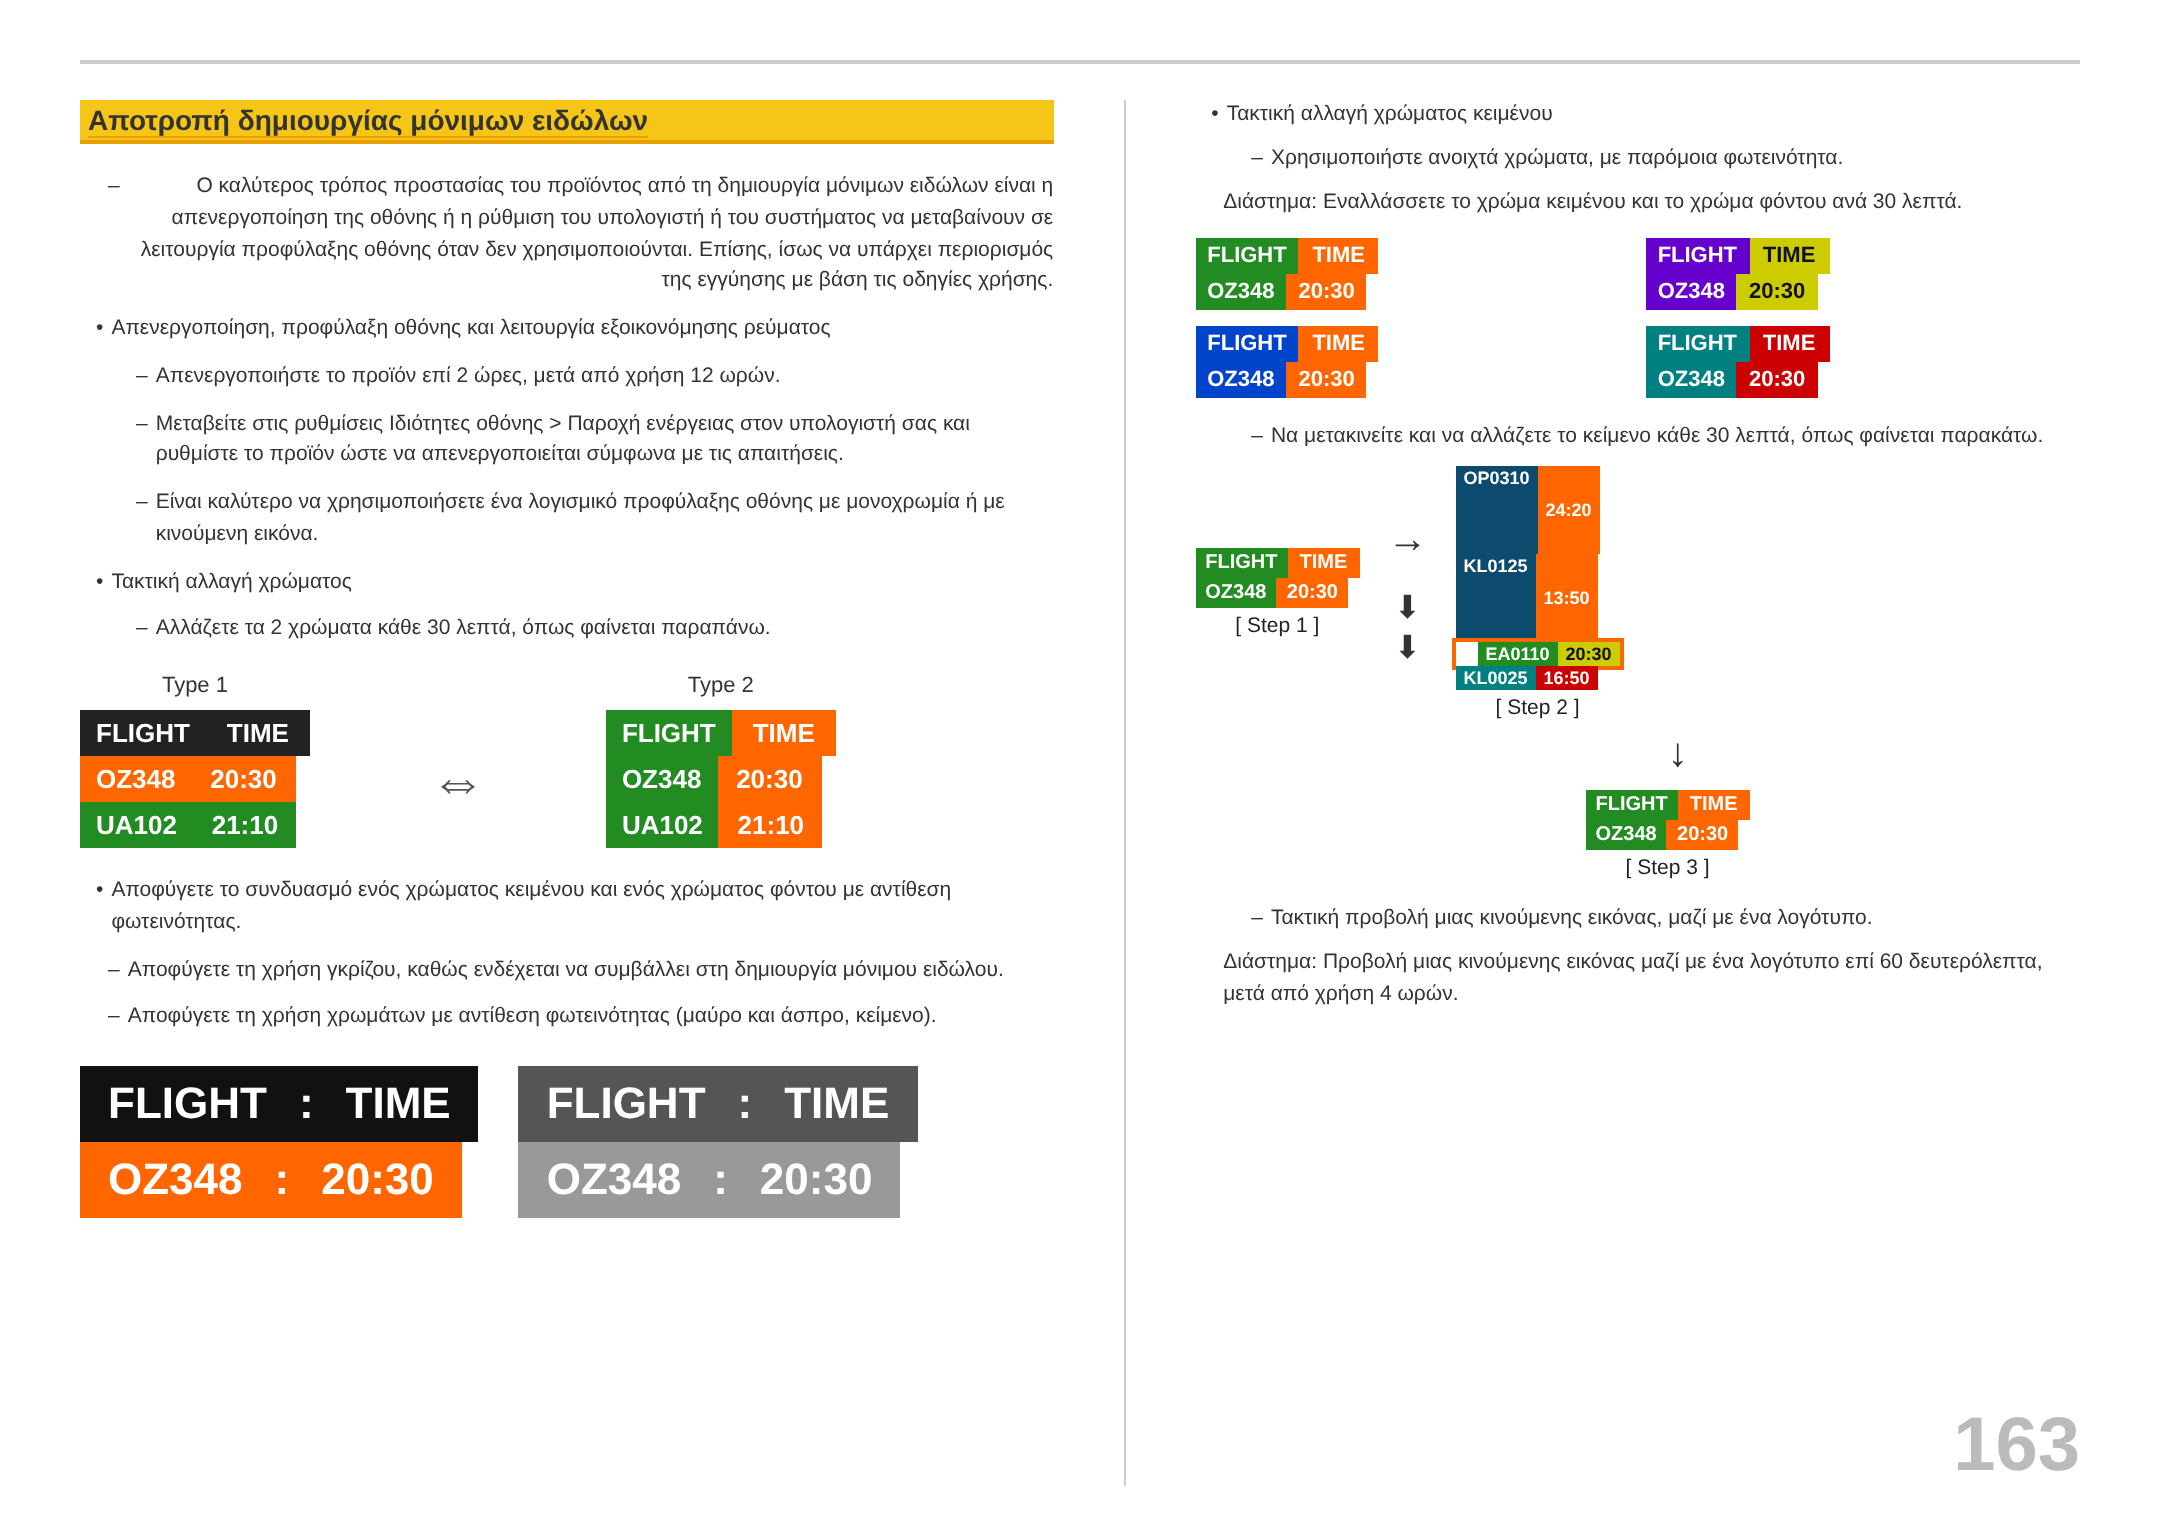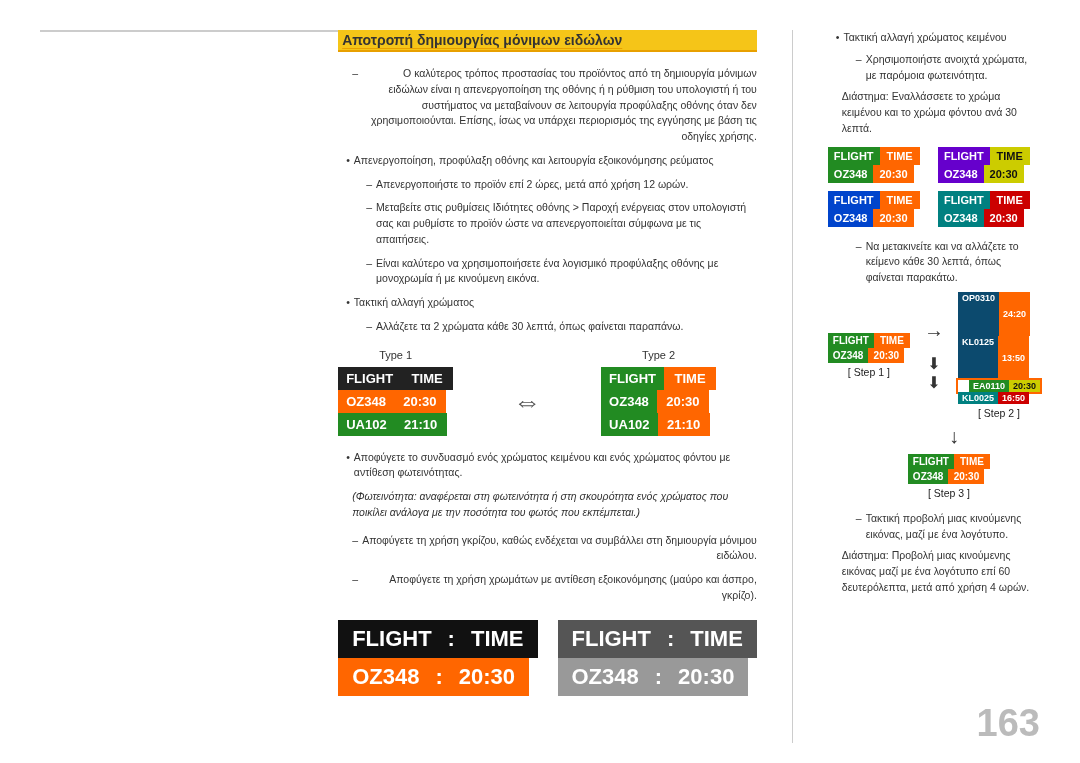--- a/index.html
+++ b/index.html
@@ -12,21 +12,21 @@
       height: 763px;
       overflow: hidden;
       position: relative;
     }
 
     .page {
       width: 1080px;
       height: 763px;
       padding: 30px 40px 20px 40px;
       display: flex;
-      flex-direction: row;
+      flex-direction: column;
     }
 
     
     .top-rule {
       width: 100%;
       height: 2px;
       background: #ccc;
       margin-bottom: 18px;
     }
 
@@ -449,27 +449,26 @@
               <div class="cell t2-ua">UA102</div>
               <div class="cell t2-2110">21:10</div>
             </div>
           </div>
         </div>
       </div>
 
       <div class="bullet-item">
         <span>Αποφύγετε το συνδυασμό ενός χρώματος κειμένου και ενός χρώματος φόντου με αντίθεση φωτεινότητας.</span>
       </div>
-      <div class="body-text" style="margin-left:14px; font-style:italic;">(Φωτεινότητα: αναφέρεται στη φωτεινότητα ή στη σκουρότητα ενός χρώματος που ποικίλει ανάλογα με την ποσότητα του φωτός που εκπέμπεται.)</div>
 
       <div class="dash-item">
         <span>Αποφύγετε τη χρήση γκρίζου, καθώς ενδέχεται να συμβάλλει στη δημιουργία μόνιμου ειδώλου.</span>
       </div>
       <div class="dash-item">
-        <span>Αποφύγετε τη χρήση χρωμάτων με αντίθεση εξοικονόμησης (μαύρο και άσπρο, γκρίζο).</span>
+        <span>Αποφύγετε τη χρήση χρωμάτων με αντίθεση φωτεινότητας (μαύρο και άσπρο, κείμενο).</span>
       </div>
 
       <div class="bottom-boards">
 
         <div class="big-board">
           <div style="display:flex;">
             <div class="big-cell bb1-flight">FLIGHT</div>
             <div class="big-colon">:</div>
             <div class="big-cell bb1-time">TIME</div>
           </div>

